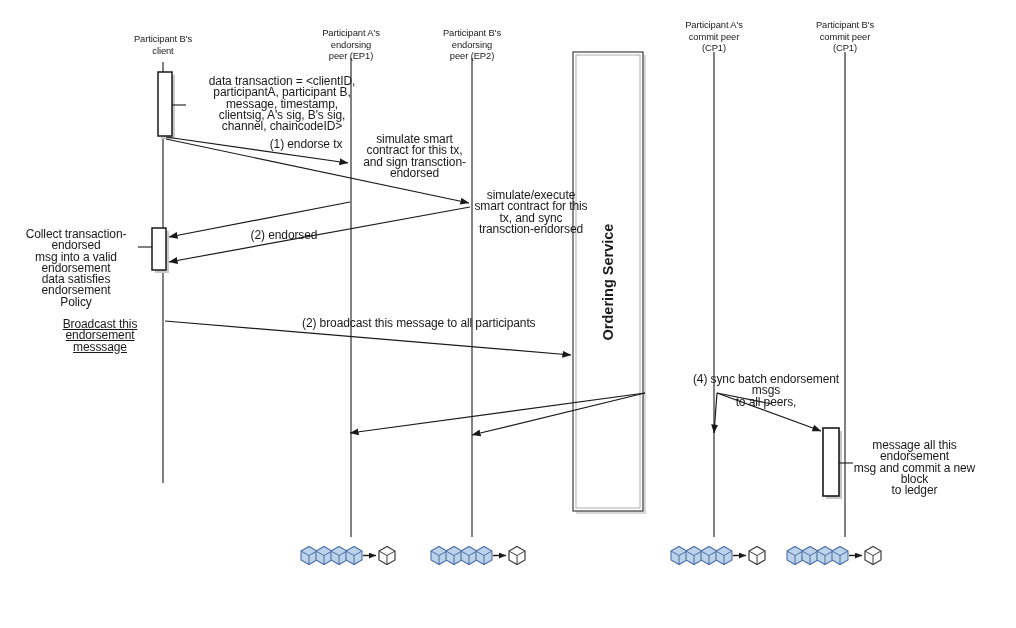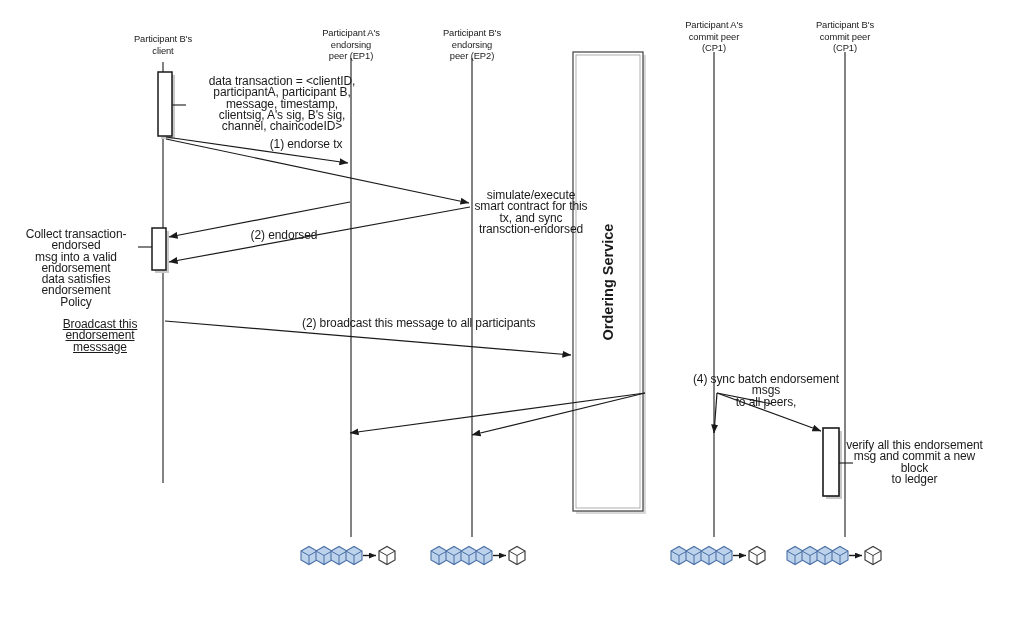--- a/index.html
+++ b/index.html
@@ -280,35 +280,39 @@
 (CP1)</div>
 
   <div class="ordering-label" style="left:508px; top:274px; width:200px;">Ordering Service</div>
 
   <div class="lbl note" style="left:186px; top:76px; width:192px;">data transaction = &lt;clientID,
 participantA, participant B,
 message, timestamp,
 clientsig, A's sig, B's sig,
 channel, chaincodeID&gt;</div>
 
+  <div class="lbl note" style="left:357px; top:134px; width:115px;">simulate smart
+contract for this tx,
+and sign transction-
+endorsed</div>
 
   <div class="lbl note" style="left:470px; top:190px; width:122px;">simulate/execute
 smart contract for this
 tx, and sync
 transction-endorsed</div>
 
   <div class="lbl note" style="left:12px; top:229px; width:128px;">Collect transaction-endorsed
 msg into a valid endorsement
 data satisfies endorsement
 Policy</div>
 
   <div class="lbl note" style="left:30px; top:319px; width:140px;text-decoration:underline;">Broadcast this endorsement
 messsage</div>
 
-  <div class="lbl note" style="left:846px; top:440px; width:137px;">verify all this endorsement
+  <div class="lbl note" style="left:846px; top:440px; width:137px;">message all this endorsement
 msg and commit a new block
 to ledger</div>
 
   <div class="lbl msg" style="left:246px; top:139px; width:120px;">(1) endorse tx</div>
 
   <div class="lbl msg" style="left:224px; top:230px; width:120px;">(2) endorsed</div>
 
   <div class="lbl msg" style="left:302px; top:318px; width:192px;">(2) broadcast this message to all participants</div>
 
   <div class="lbl note" style="left:690px; top:374px; width:152px;">(4) sync batch endorsement msgs

